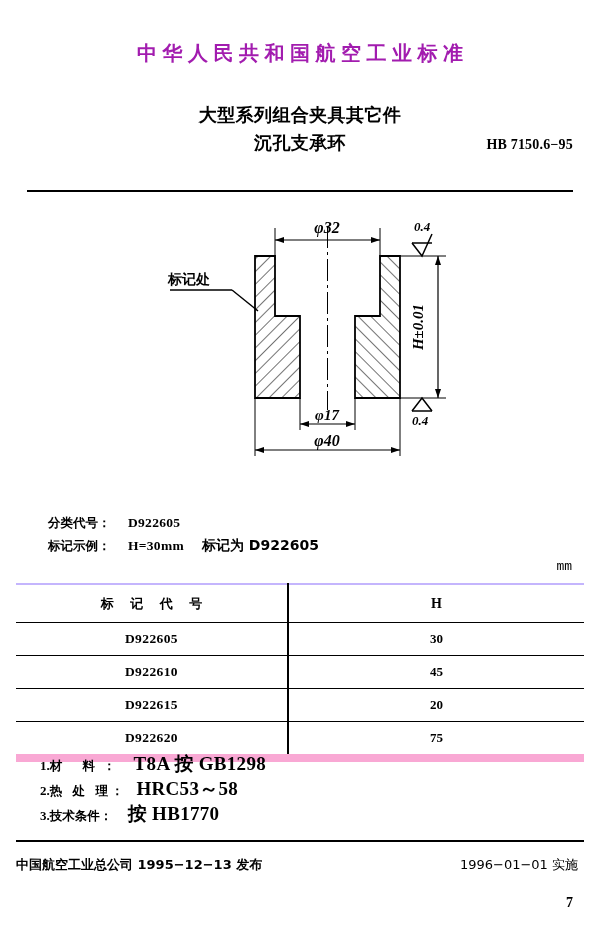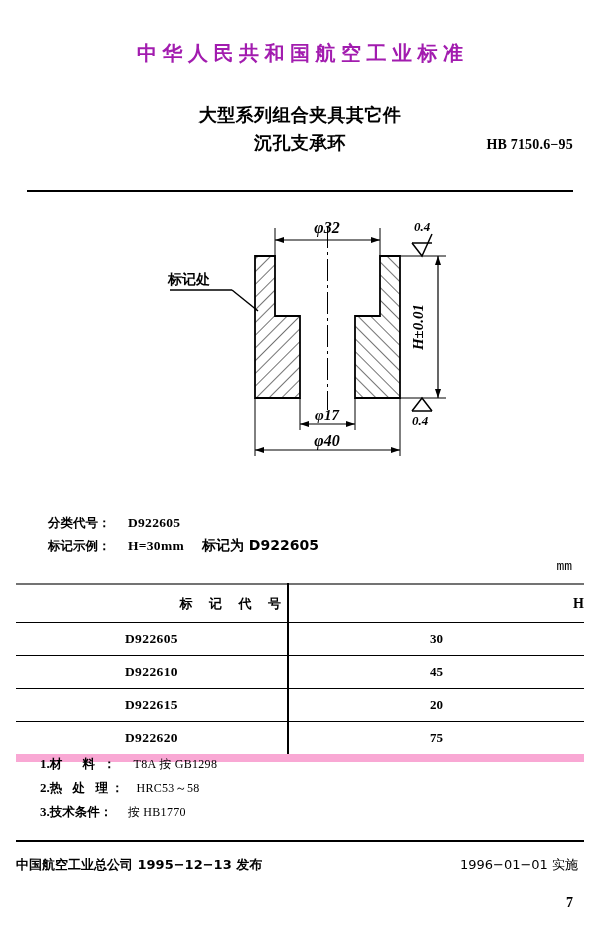--- a/index.html
+++ b/index.html
@@ -136,23 +136,22 @@
   .data-table col.c1 { width: 272px; }
   .data-table col.c2 { width: 296px; }
   .data-table th, .data-table td {
     text-align: center;
     padding: 0;
     height: 32px;
     vertical-align: middle;
   }
   .data-table thead th {
     height: 37px;
-    border-top: 2px solid #737373;
+    border-top: 2px solid #c4b5fd;
     border-bottom: 1px solid #000;
-    text-align: right;
   }
   .data-table tbody td {
     border-bottom: 1px solid #000;
   }
   .data-table tbody tr:last-child td {
     border-bottom: 8px solid #f9a8d4;
   }
   .col-sep { border-right: 2px solid #000; }
   .th-code {
     font-family: "DejaVu Sans", "Liberation Sans", sans-serif;
@@ -195,22 +194,22 @@
   }
   .note-label {
     font-weight: bold;
     display: inline-block;
     min-width: 68px;
   }
   .note-label.spaced { letter-spacing: 8px; }
   .note-label.spaced2 { letter-spacing: 3px; }
   .note-val {
     font-family: "Liberation Serif", "DejaVu Serif", serif;
-    font-size: 12px;
-    font-weight: normal;
+    font-size: 19px;
+    font-weight: bold;
     margin-left: 10px;
     letter-spacing: 0.3px;
   }
 
   
   .footer-left {
     position: absolute;
     left: 16px;
     top: 856px;
     font-family: "DejaVu Sans", "Liberation Sans", sans-serif;

